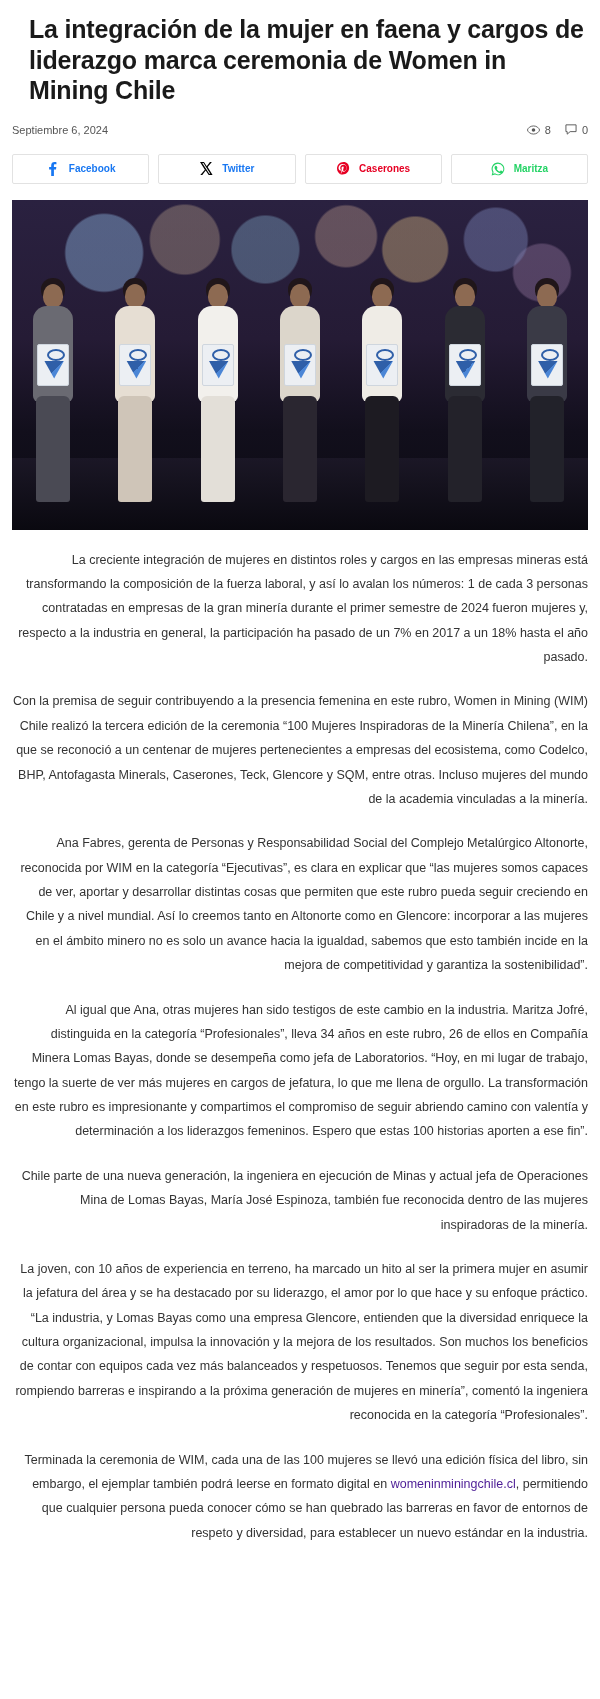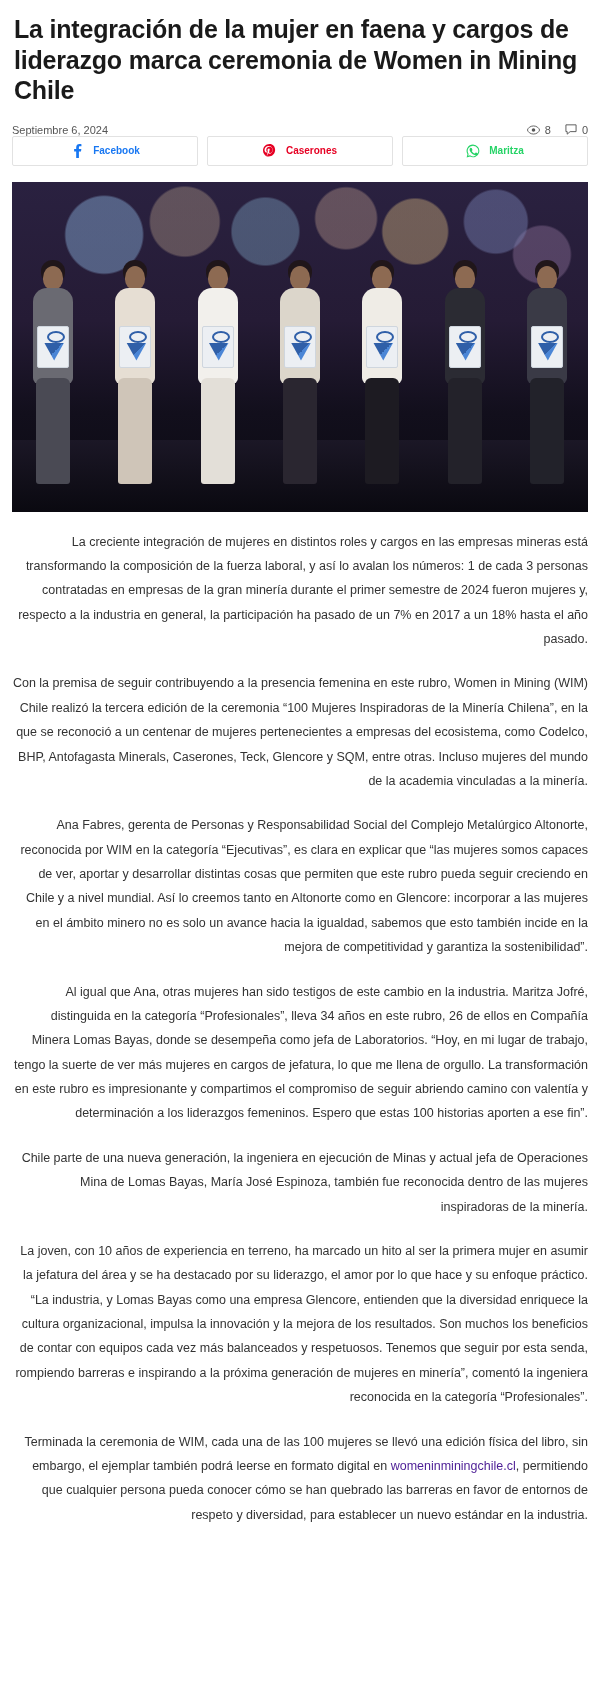--- a/index.html
+++ b/index.html
@@ -17,26 +17,27 @@
   .page {
     width: 600px;
     padding: 14px 12px 20px 12px;
   }
   .article-title {
     font-size: 25px;
     line-height: 1.22;
     font-weight: bold;
     color: #1a1a1a;
     letter-spacing: -0.2px;
-    margin: 0 0 18px 2px;
+    margin: 0 0 18px 17px;
   }
   .meta-row {
     display: flex;
     align-items: flex-end;
     justify-content: space-between;
+    margin-bottom: 18px;
   }
   .meta-date {
     font-size: 11px;
     color: #555555;
   }
   .meta-stats {
     display: flex;
     align-items: center;
     gap: 14px;
     font-size: 11px;
@@ -228,20 +229,28 @@
       <span class="share-ico">
         <svg width="9" height="15" viewBox="0 0 9 16">
             <path d="M6 16V9h2.2l0.4-2.6H6V4.8c0-0.75 0.2-1.26 1.3-1.26H8.7V1.2C8.45 1.16 7.6 1.08 6.6 1.08c-2.1 0-3.5 1.28-3.5 3.62V6.4H0.9V9h2.2v7H6z" fill="#1877f2"></path>
           </svg>
       </span>
       <span class="lbl" style="color:#1877f2">Facebook</span>
     </div>
     <div class="share-btn">
       <span class="share-ico">
         <svg width="13" height="13" viewBox="0 0 16 16">
+            <path d="M12.2 0h2.4L9.4 6.1 15.5 16h-4.8L7 10.4 2.8 16H0.4l5.6-6.6L0 0h4.9l3.4 5.1L12.2 0zm-0.85 14.6h1.33L4.2 1.32H2.77l8.58 13.28z" fill="#000000"></path>
+          </svg>
+      </span>
+      <span class="lbl" style="color:#1877f2">Twitter</span>
+    </div>
+    <div class="share-btn">
+      <span class="share-ico">
+        <svg width="13" height="13" viewBox="0 0 16 16">
             <path d="M8 0C3.6 0 0 3.6 0 8c0 3.3 2 6.1 4.8 7.3-0.07-0.6-0.13-1.6 0.03-2.3l1-4.2s-0.25-0.5-0.25-1.3c0-1.2 0.7-2.1 1.6-2.1 0.75 0 1.1 0.55 1.1 1.2 0 0.75-0.47 1.87-0.72 2.9-0.2 0.87 0.43 1.58 1.3 1.58 1.56 0 2.76-1.65 2.76-4.02 0-2.1-1.5-3.57-3.67-3.57-2.5 0-3.96 1.87-3.96 3.8 0 0.75 0.28 1.56 0.65 2 0.07 0.08 0.08 0.16 0.06 0.25l-0.25 1c-0.04 0.16-0.13 0.2-0.3 0.12C2.6 10.1 1.9 8.6 1.9 7.4c0-2.5 1.8-4.8 5.2-4.8 2.74 0 4.86 1.95 4.86 4.55 0 2.72-1.7 4.9-4.1 4.9-0.8 0-1.55-0.42-1.8-0.9l-0.5 1.9c-0.18 0.7-0.66 1.55-1 2.1 0.75 0.23 1.54 0.35 2.37 0.35 4.4 0 8-3.6 8-8S12.4 0 8 0z" fill="#e60023"></path>
           </svg>
       </span>
       <span class="lbl" style="color:#e60023">Caserones</span>
     </div>
     <div class="share-btn">
       <span class="share-ico">
         <svg width="14" height="14" viewBox="0 0 16 16">
             <path d="M8 0.6a7.3 7.3 0 0 0-6.3 11l-1 3.8 3.9-1A7.3 7.3 0 1 0 8 0.6zm0 1.3a6 6 0 0 1 4.9 9.5 6 6 0 0 1-7.9 1.7l-0.3-0.16-2.3 0.6 0.6-2.24-0.18-0.3A6 6 0 0 1 8 1.9zM5.5 4.3c-0.15 0-0.4 0.06-0.6 0.3-0.2 0.24-0.8 0.78-0.8 1.9s0.82 2.2 0.93 2.36c0.12 0.15 1.6 2.5 3.9 3.4 1.9 0.76 2.3 0.6 2.7 0.57 0.4-0.04 1.3-0.53 1.5-1.05 0.18-0.52 0.18-0.96 0.13-1.05-0.06-0.09-0.2-0.14-0.42-0.25-0.22-0.11-1.3-0.64-1.5-0.72-0.2-0.07-0.35-0.11-0.5 0.12-0.14 0.22-0.56 0.71-0.69 0.86-0.13 0.15-0.25 0.17-0.47 0.06-0.22-0.11-0.93-0.35-1.77-1.1-0.65-0.58-1.1-1.3-1.22-1.52-0.13-0.22-0.01-0.34 0.1-0.45 0.1-0.1 0.22-0.26 0.33-0.39 0.11-0.13 0.15-0.22 0.22-0.37 0.07-0.15 0.04-0.28-0.02-0.39-0.06-0.11-0.5-1.2-0.68-1.65-0.18-0.43-0.36-0.37-0.5-0.38h-0.43z" fill="#25d366"></path>
           </svg>

